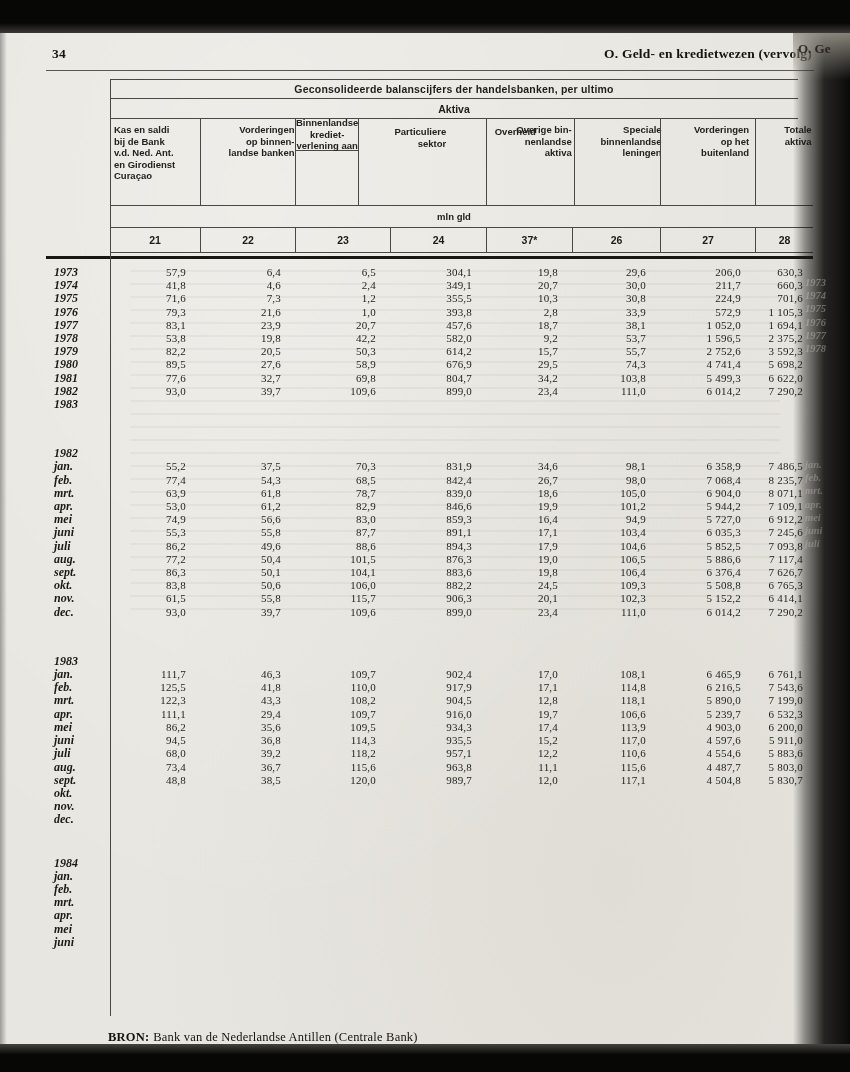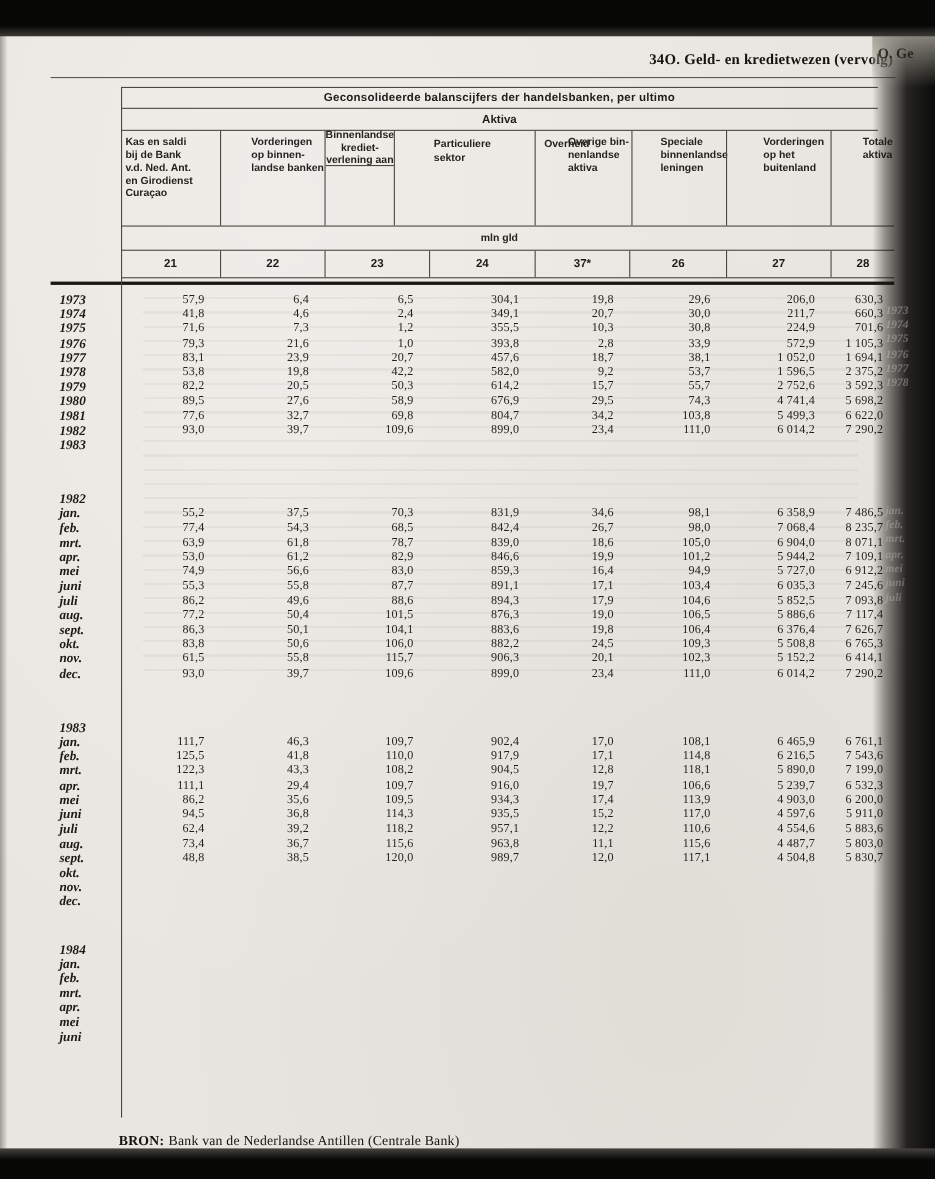--- a/index.html
+++ b/index.html
@@ -21,32 +21,32 @@
     background:linear-gradient(90deg,rgba(20,19,17,0) 0%,rgba(24,23,20,.45) 22%,rgba(16,15,13,.9) 55%,#0a0a09 100%);}
   .edge-corner{position:absolute;top:4px;left:0;right:0;height:48px;
     background:linear-gradient(180deg,rgba(158,154,144,.85),rgba(158,154,144,0));}
   .edge-hdr{position:absolute;top:13px;left:5px;font:700 13px "Liberation Serif",serif;color:rgba(25,22,16,.82);}
   .edge-years{position:absolute;top:248px;left:12px;font:italic 600 10.5px "Liberation Serif",serif;
     color:rgba(210,206,196,.40);line-height:13.2px;}
   .edge-months{position:absolute;top:430px;left:12px;font:italic 600 10.5px "Liberation Serif",serif;
     color:rgba(210,206,196,.34);line-height:13.2px;}
 
   .running-header{position:absolute;top:46px;left:52px;width:760px;z-index:2;display:flex;
-    justify-content:flex-end;font:700 13.5px "Liberation Serif",serif;color:#151410;letter-spacing:.2px;}
+    justify-content:space-between;font:700 13.5px "Liberation Serif",serif;color:#151410;letter-spacing:.2px;}
   .header-rule{position:absolute;top:70px;left:46px;width:768px;height:1px;background:#5a5750;z-index:2;}
   .t-title{position:absolute;left:110px;top:79px;width:688px;height:20px;z-index:2;
     border-top:1px solid #4a4843;border-bottom:1px solid #4a4843;
     display:flex;align-items:center;justify-content:center;
     font:700 10.5px "Liberation Sans",sans-serif;color:#1f1e1a;letter-spacing:.2px;}
   .t-aktiva{position:absolute;left:110px;top:99px;width:688px;height:20px;z-index:2;
     border-bottom:1px solid #4a4843;display:flex;align-items:center;justify-content:center;
     font:700 10.5px "Liberation Sans",sans-serif;color:#1f1e1a;}
   .t-head{position:absolute;left:110px;top:119px;width:703px;height:87px;z-index:2;display:flex;
     border-bottom:1px solid #4a4843;font:700 9.5px "Liberation Sans",sans-serif;color:#23221e;}
-  .hc{display:flex;align-items:flex-start;justify-content:center;text-align:left;padding-top:5px;padding-left:27px;}
+  .hc{display:flex;align-items:flex-start;justify-content:center;text-align:right;padding-top:5px;padding-left:27px;}
   .hc span{white-space:pre-line;line-height:11.5px;}
   .hc.w21{justify-content:flex-start;text-align:left;padding-left:4px;}
   .w21{width:90px;} .w22{width:95px;} .w23{width:95px;} .w24{width:96px;}
   .w25{width:86px;} .w26{width:88px;} .w27{width:95px;} .w28{width:58px;}
   .bl{border-left:1px solid #4a4843;}
   .hgroup{width:191px;display:flex;flex-direction:row;}
   .ghead{height:32px;border-bottom:1px solid #4a4843;display:flex;align-items:center;justify-content:center;
     text-align:center;white-space:pre-line;line-height:11.5px;}
   .gsub{flex:1;display:flex;}
   .gsub .hc{padding-top:7px;}
@@ -492,21 +492,21 @@
           <div class="rval">36,8</div>
           <div class="rval">114,3</div>
           <div class="rval">935,5</div>
           <div class="rval">15,2</div>
           <div class="rval">117,0</div>
           <div class="rval">4 597,6</div>
           <div class="rval">5 911,0</div>
         </div>
         <div class="trow">
           <div class="rlabel">juli</div>
-          <div class="rval">62,4</div>
+          <div class="rval">68,0</div>
           <div class="rval">39,2</div>
           <div class="rval">118,2</div>
           <div class="rval">957,1</div>
           <div class="rval">12,2</div>
           <div class="rval">110,6</div>
           <div class="rval">4 554,6</div>
           <div class="rval">5 883,6</div>
         </div>
         <div class="trow">
           <div class="rlabel">aug.</div>

